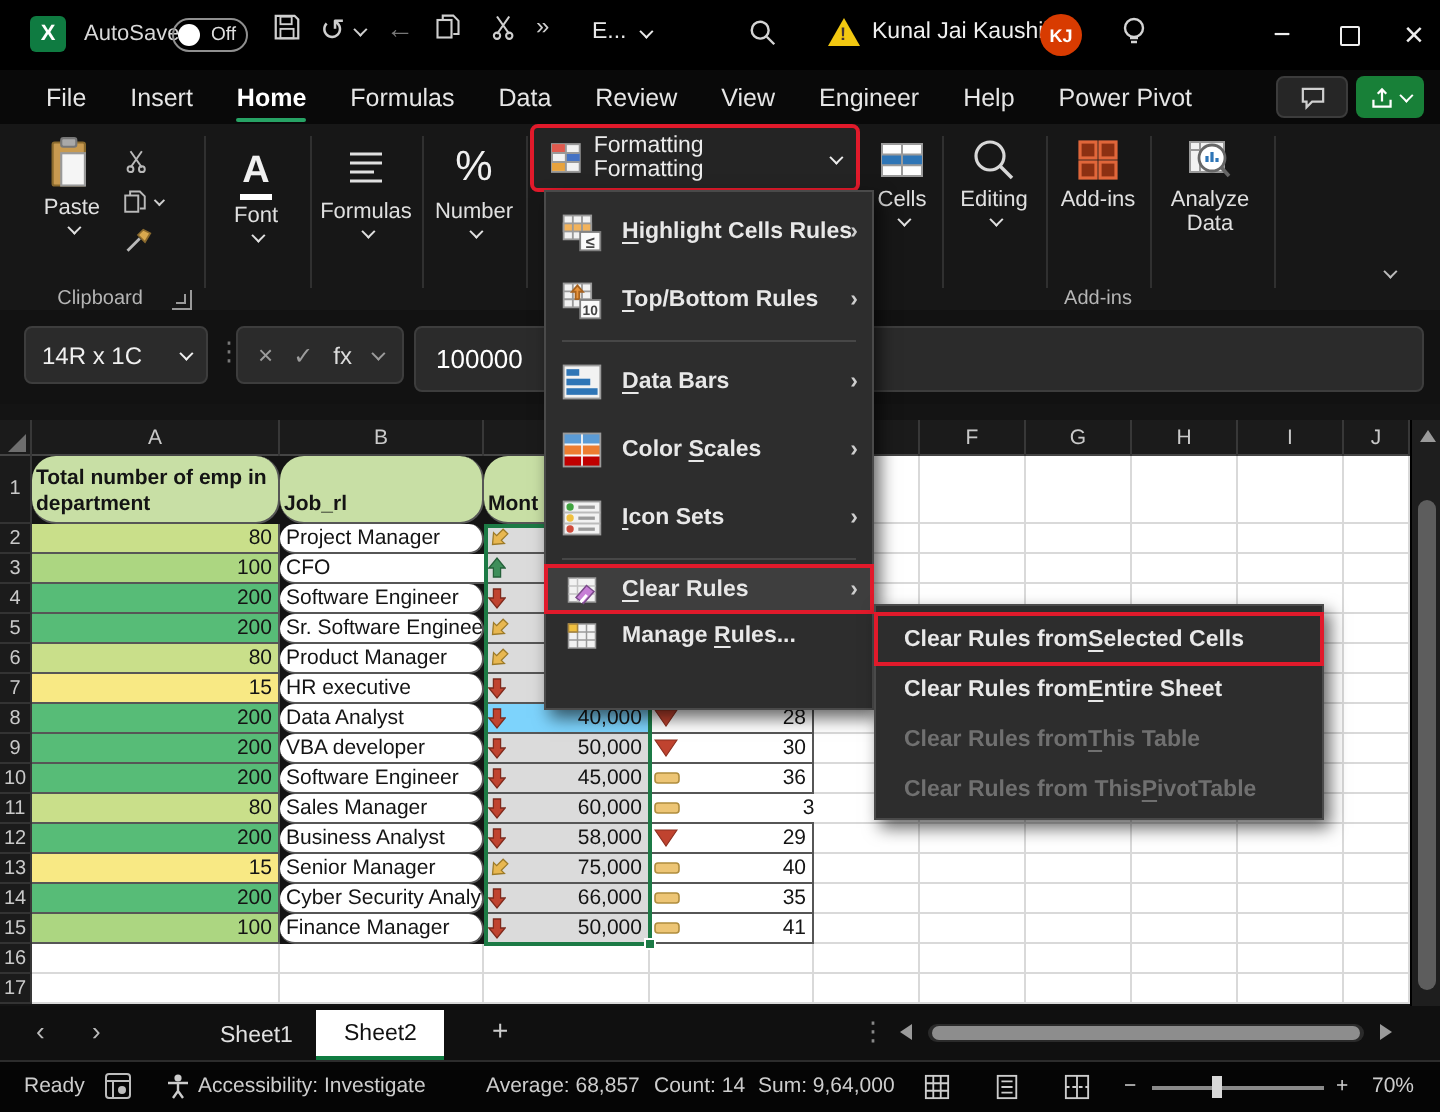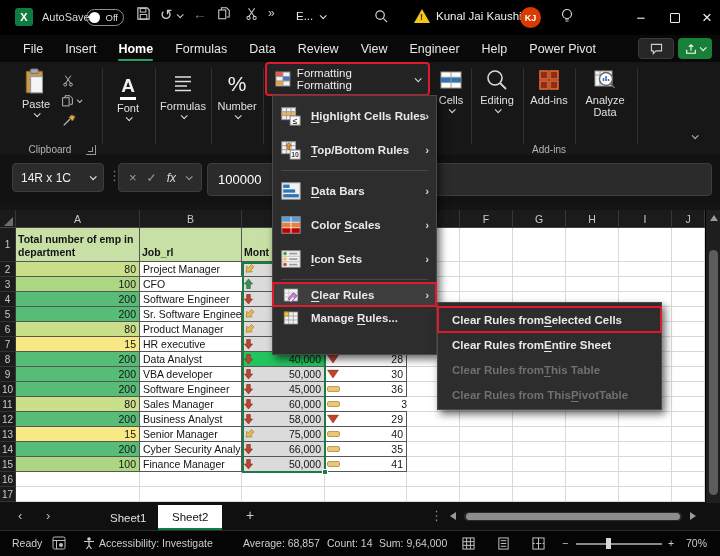--- a/index.html
+++ b/index.html
@@ -50,39 +50,39 @@
   .launcher { position:absolute; left:86px; top:83px; width:10px; height:10px; border-right:1px solid #9a9a9a; border-bottom:1px solid #9a9a9a; }
   .launcher::after { content:""; position:absolute; right:2px; bottom:2px; width:4px; height:4px; border-right:1.4px solid #9a9a9a; border-bottom:1.4px solid #9a9a9a; }
 
   
   .fbar { position:absolute; left:0; top:155px; width:720px; height:47px; background:#121212; }
   .namebox { position:absolute; left:12px; top:8px; width:92px; height:29px; background:#2b2b2b; border:1px solid #3d3d3d; border-radius:4px;
     display:flex; align-items:center; font-size:12px; color:#f0f0f0; padding:0 8px; justify-content:space-between; }
   .vdots { position:absolute; left:108px; top:13px; color:#787878; font-size:13px; letter-spacing:0; }
   .fxbox { position:absolute; left:118px; top:8px; width:84px; height:29px; background:#2b2b2b; border:1px solid #3d3d3d; border-radius:4px;
     display:flex; align-items:center; justify-content:space-evenly; color:#9c9c9c; font-size:12px; }
-  .fxbox .fx { font-style:italic; color:#dcdcdc; }
+  .fxbox .fx { color:#dcdcdc; }
   .fval { position:absolute; left:207px; top:8px; width:505px; height:33px; background:#2b2b2b; border:1px solid #3d3d3d; border-radius:4px;
     display:flex; align-items:center; padding:0 10px; font-size:13px; color:#fff; }
 
   
   .sheet { position:absolute; left:0; top:202px; width:720px; height:301px; background:#141414; }
   .col-hdrs { position:absolute; left:0; top:8px; height:18px; width:705px; background:#1b1b1b; border-bottom:1px solid #454545; }
   .col-hdr { position:absolute; top:0; height:18px; font-size:10.5px; color:#c9c9c9; display:flex; align-items:center; justify-content:center; border-right:1px solid #383838; }
   .corner { position:absolute; left:0; top:0; width:16px; height:18px; border-right:1px solid #383838; }
   .corner .tri { position:absolute; right:2px; bottom:2px; width:0; height:0; border-left:9px solid transparent; border-bottom:9px solid #6e6e6e; }
   .rowwrap { position:absolute; left:0; top:26px; width:720px; }
   .grow { position:absolute; left:0; width:705px; }
   .row-hdr { position:absolute; left:0; top:0; width:16px; height:100%; background:#1b1b1b; color:#c9c9c9; font-size:10px;
     display:flex; align-items:center; justify-content:center; border-right:1px solid #383838; border-bottom:1px solid #333; }
   .cell { position:absolute; top:0; height:100%; background:#fff; color:#141414; font-size:10.5px;
     display:flex; align-items:center; overflow:hidden; white-space:nowrap; border-right:1px solid #d9d9d9; border-bottom:1px solid #d9d9d9; }
   .cell.tb { border-right:1px solid #565656; border-bottom:1px solid #565656; }
   .cell.num { justify-content:flex-end; padding-right:3px; }
-  .cell.txt { padding-left:3px; }
+  .cell.txt { padding-left:3px;border-radius:12px; }
   .cell.hdrcell { font-weight:bold; white-space:normal; line-height:1.3; align-items:flex-end; padding:1px 2px; }
   .cicon { position:absolute; left:2px; top:50%; transform:translateY(-50%); display:flex; }
   .sel-border { position:absolute; left:242px; top:60px; width:84px; height:211px; border:2px solid #1c7a45; pointer-events:none; }
   .fill-handle { position:absolute; left:322px; top:267px; width:6px; height:6px; background:#1c7a45; border:1px solid #fff; }
   .vscroll { position:absolute; left:705px; top:8px; width:15px; height:293px; background:#1e1e1e; border-left:1px solid #000; }
   .vscroll .up { position:absolute; left:4px; top:5px; width:0; height:0; border-left:4px solid transparent; border-right:4px solid transparent; border-bottom:6px solid #9a9a9a; }
   .vscroll .thumb { position:absolute; left:3px; top:40px; width:9px; height:245px; background:#5d5d5d; border-radius:5px; }
 
   
   .cf-menu { position:absolute; left:272px; top:95px; width:165px; height:260px; background:#2d2d2d; border:1px solid #4a4a4a;
@@ -499,21 +499,21 @@
           <div class="cell" style="left: 460px; width: 53px;"></div>
           <div class="cell" style="left: 513px; width: 53px;"></div>
           <div class="cell" style="left: 566px; width: 53px;"></div>
           <div class="cell" style="left: 619px; width: 53px;"></div>
           <div class="cell" style="left: 672px; width: 33px;"></div>
         </div>
         <div class="grow" style="top: 124px; height: 15px;">
           <div class="row-hdr">8</div>
           <div class="cell tb num" style="left: 16px; width: 124px; background: rgb(87, 188, 119);">200</div>
           <div class="cell tb txt" style="left: 140px; width: 102px;">Data Analyst</div>
-          <div class="cell tb num" style="left: 242px; width: 83px; background: #22c55e;"><span class="cicon">
+          <div class="cell tb num" style="left: 242px; width: 83px; background: #7dd3fc;"><span class="cicon">
               <svg width="9" height="11" viewBox="0 0 10 12">
                 <path d="M3 1 h4 v5 h2.5 L5 11.5 0.5 6 H3 z" fill="#c0432f" stroke="#7e2a1c" stroke-width="0.7"></path>
               </svg>
             </span>40,000</div>
           <div class="cell tb num" style="left: 325px; width: 82px;"><span class="cicon">
               <svg width="12" height="9" viewBox="0 0 12 9">
                 <path d="M0.5 0.5 h11 L6 8.5 z" fill="#c0432f" stroke="#8e3020" stroke-width="0.6"></path>
               </svg>
             </span>28</div>
           <div class="cell" style="left: 407px; width: 53px;"></div>

